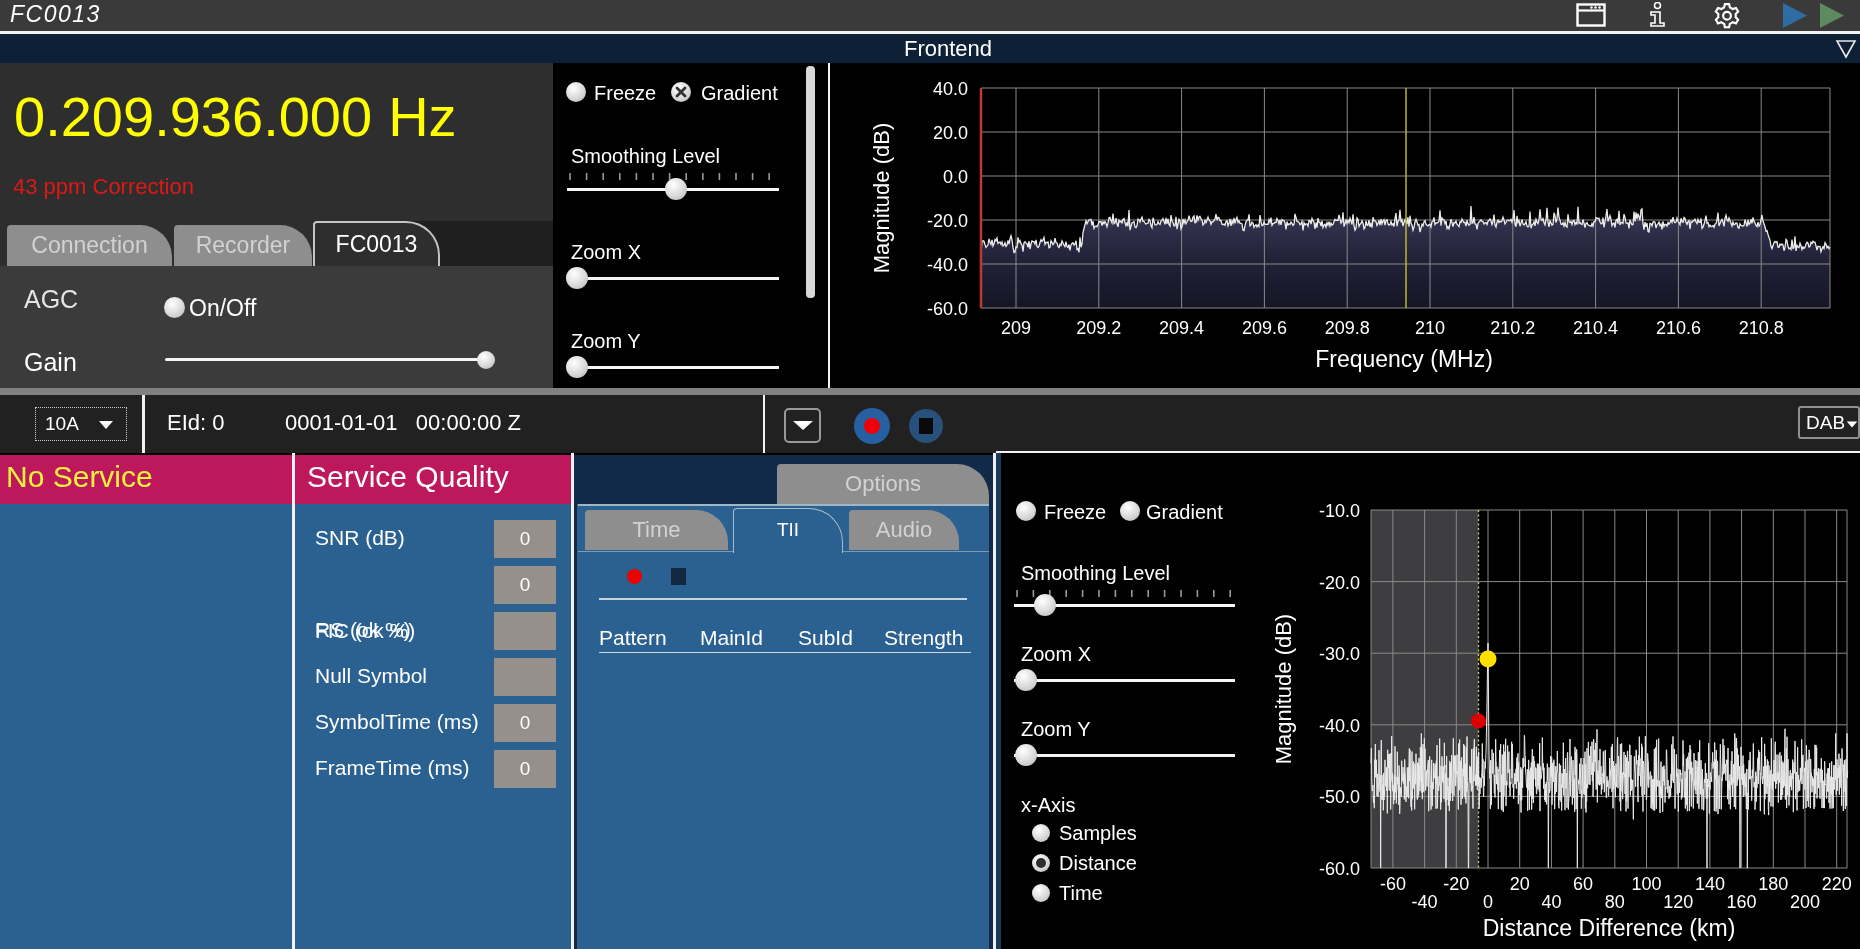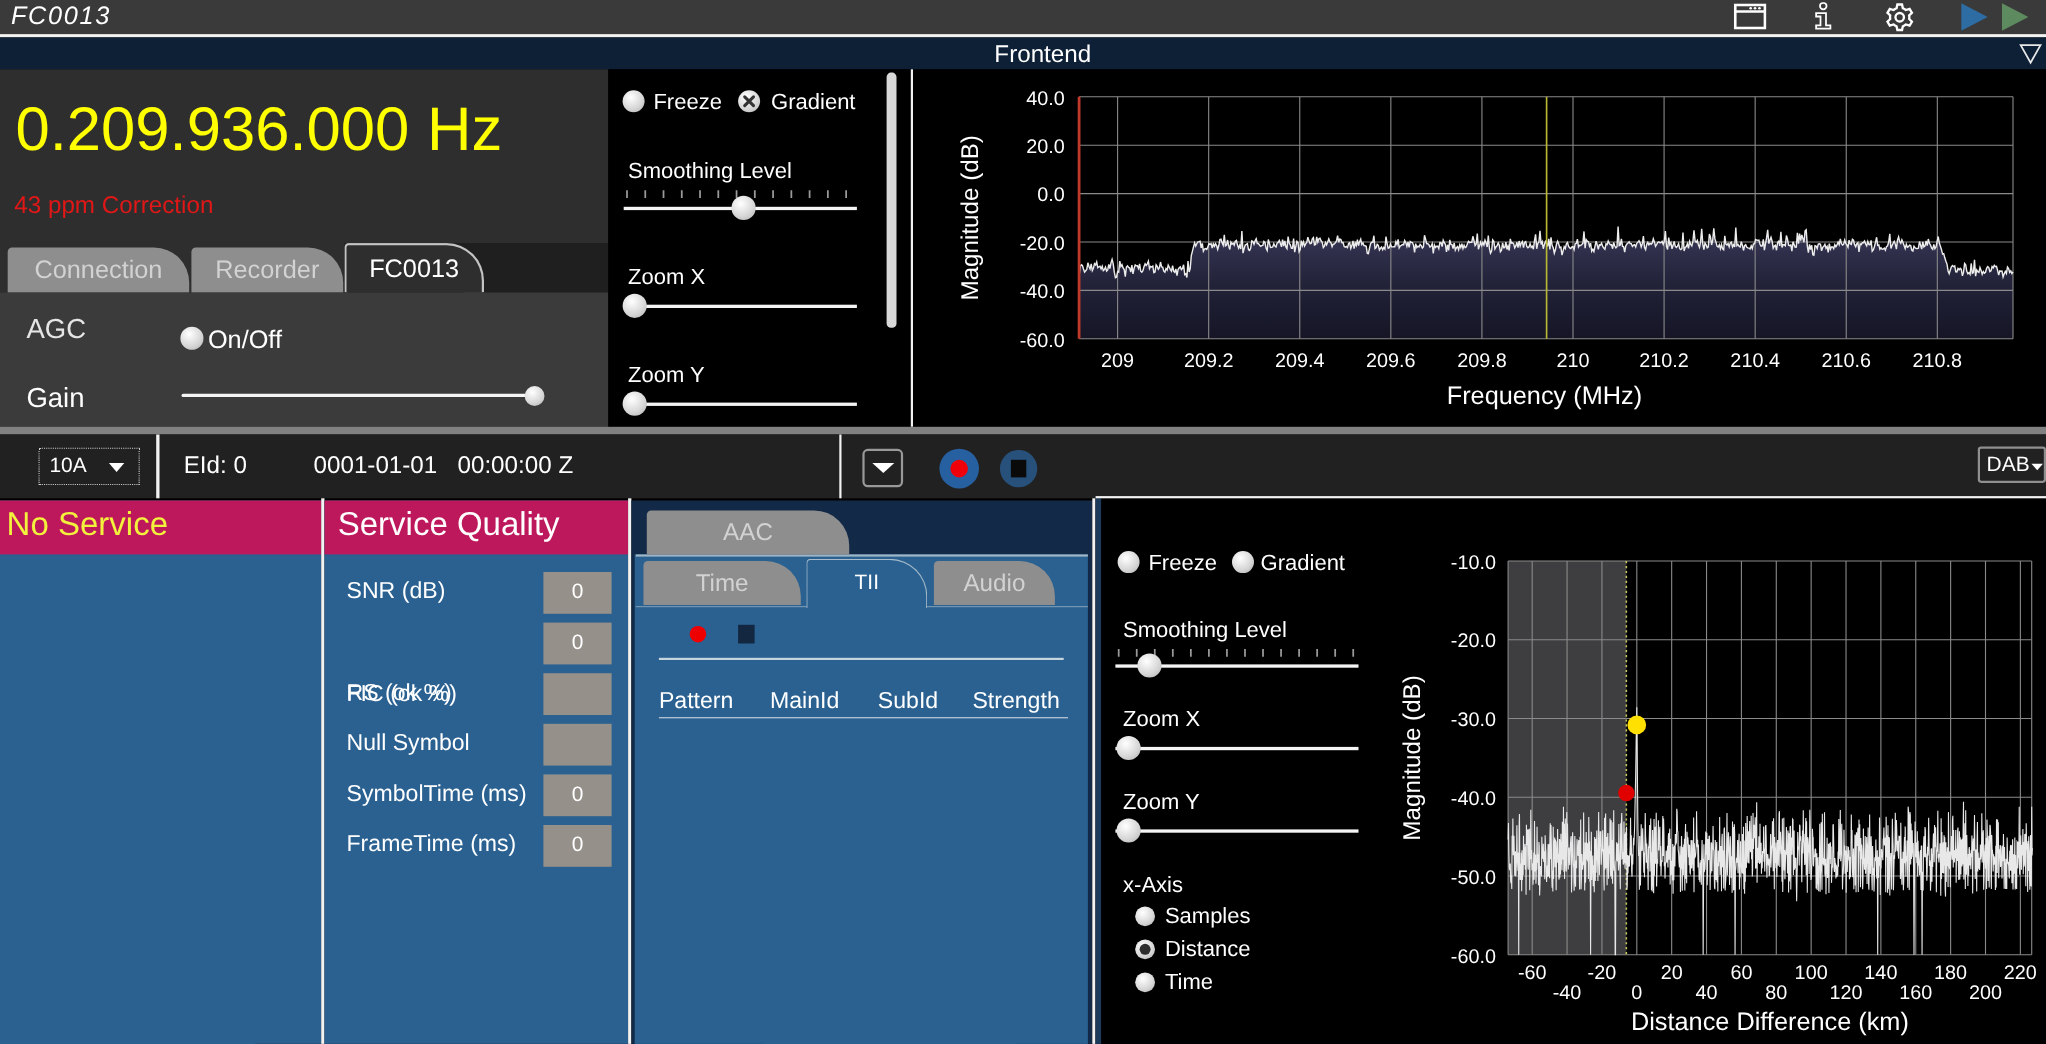--- a/index.html
+++ b/index.html
@@ -221,21 +221,21 @@
     <span class="abs" style="left:20px;top:252px;">FrameTime (ms)</span>
       <div class="abs vbox" style="left:199px;top:246px;width:62px;height:38px;line-height:38px;font-size:19px;">0</div>
   </div>
 </div>
 <div class="abs wline" style="left:571px;top:453px;width:3px;height:496px;"></div>
 
 <div class="abs" style="left:574px;top:455px;width:419px;height:494px;background:#122a47;">
   <div class="abs blue" style="left:3px;top:49px;width:412px;height:445px;"></div>
   <div class="abs" style="left:4px;top:49px;width:411px;height:2px;background:#9fb6c6;"></div>
   <div class="abs" style="left:4px;top:95.5px;width:411px;height:1.5px;background:#7d9cb4;"></div>
-  <div class="abs graytab" style="left:14px;top:9px;width:184px;height:40px;font-size:22px;line-height:40px;">AAC</div>
+  <div class="abs graytab" style="left:203px;top:9px;width:212px;height:40px;font-size:22px;line-height:40px;">Options</div>
   <div class="abs graytab" style="left:11px;top:55px;width:143px;height:40px;font-size:22px;line-height:40px;">Time</div>
   <div class="abs" style="left:159px;top:53px;width:110px;height:45px;background:#2a6191;border:1.5px solid #a8bccc;border-bottom:none;border-radius:4px 34px 0 0;text-align:center;font-size:19px;line-height:42px;color:#fff;">TII</div>
   <div class="abs graytab" style="left:275px;top:55px;width:110px;height:40px;font-size:22px;line-height:40px;">Audio</div>
   <div class="abs" style="left:53px;top:114px;width:15px;height:15px;border-radius:50%;background:#ee0000;"></div>
   <div class="abs" style="left:97px;top:113px;width:15px;height:17px;background:#132740;"></div>
   <div class="abs" style="left:25px;top:143px;width:368px;height:1.5px;background:#c6d4de;"></div>
   <div class="abs" style="left:0;top:0;width:419px;color:#fff;font-size:21px;">
     <span class="abs" style="left:25px;top:171px;text-align:center;">Pattern</span>
     <span class="abs" style="left:126px;top:171px;">MainId</span>
     <span class="abs" style="left:224px;top:171px;">SubId</span>

